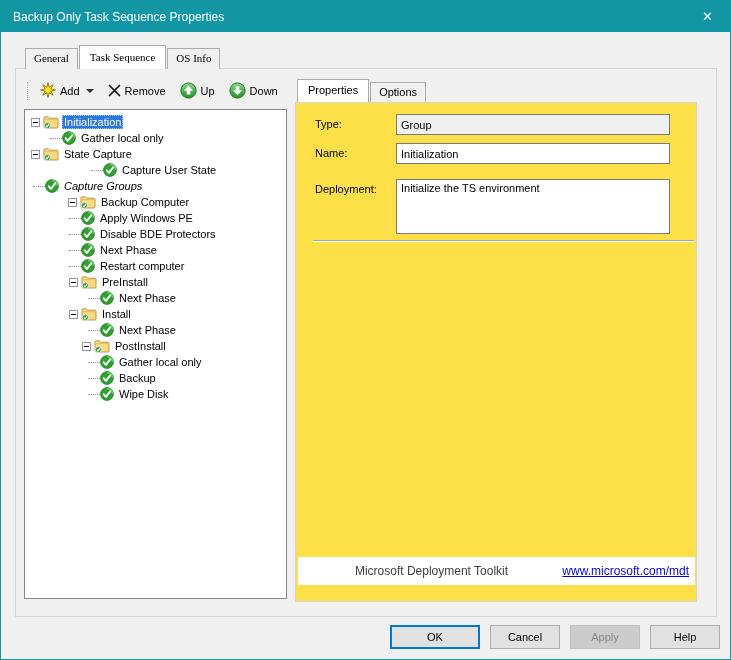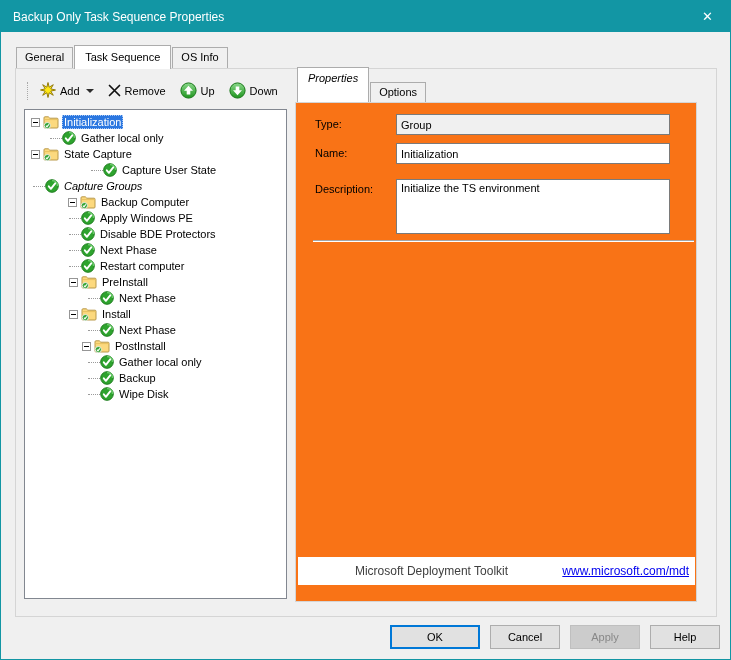--- a/index.html
+++ b/index.html
@@ -17,21 +17,21 @@
     background: #1296A4; color: #fff; display: flex; align-items: center;
   }
   .title-text { margin-left: 12px; font-size: 12px; }
   .close-button {
     position: absolute; right: 0; top: 0; width: 45px; height: 31px;
     display: flex; align-items: center; justify-content: center;
     color: #fff; font-size: 13px; cursor: default;
   }
 
   
-  .main-tabs { position: absolute; left: 15px; top: 44px; height: 24px; display: flex; align-items: center; z-index: 3; }
+  .main-tabs { position: absolute; left: 24px; top: 44px; height: 24px; display: flex; align-items: flex-end; z-index: 3; font-family: Liberation Serif, serif; }
   .tab {
     height: 21px; line-height: 19px; padding: 0 8px;
     background: #F0F0F0; border: 1px solid #ACACAC; border-bottom: none;
     margin-right: 1px; white-space: nowrap;
   }
   .tab.active { height: 24px; line-height: 22px; background: #fff; position: relative; z-index: 4; padding: 0 10px; }
 
   .tab-page {
     position: absolute; left: 14px; top: 67px; width: 702px; height: 549px;
     background: #F0F0F0; border: 1px solid #D5D5D5; z-index: 1;
@@ -61,24 +61,24 @@
   .tree-ico svg { display: block; }
   .tree-label { padding: 1px 2px; }
   .tree-row.selected .tree-label {
     background: #2B77E0; color: #fff;
     outline: 1px dotted #A8C8F5; outline-offset: -1px;
   }
 
   
   .sub-tabs { position: absolute; left: 281px; top: 10px; height: 23px; display: flex; align-items: flex-end; z-index: 3; }
   .sub-tabs .tab { height: 20px; line-height: 18px; }
-  .sub-tabs .tab.active { height: 35px; line-height: 21px; font-style: italic; }
+  .sub-tabs .tab.active { height: 23px; line-height: 21px; }
   .sub-page {
     position: absolute; left: 279px; top: 33px; width: 402px; height: 500px;
-    background: #f97316; border: 1px solid #D5D5D5;
+    background: #fde047; border: 1px solid #D5D5D5;
   }
   .field-label { position: absolute; left: 19px; }
   .lbl-type { top: 15px; } .lbl-name { top: 44px; } .lbl-desc { top: 80px; }
   .tfield {
     position: absolute; left: 100px; width: 274px; height: 21px;
     border: 1px solid #7A7A7A; background: #fff; font-family: "Liberation Sans", sans-serif;
     font-size: 11px; padding: 0 4px; color: #000;
   }
   .f-type { top: 11px; background: #F0F0F0; }
   .f-name { top: 40px; }
@@ -395,21 +395,21 @@
       <div class="tab">Options</div>
     </div>
 
     <div class="sub-page">
       <span class="field-label lbl-type">Type:</span>
       <input class="tfield f-type" readonly="" value="Group" style="">
 
       <span class="field-label lbl-name">Name:</span>
       <input class="tfield f-name" value="Initialization" style="">
 
-      <span class="field-label lbl-desc">Description:</span>
+      <span class="field-label lbl-desc">Deployment:</span>
       <textarea class="tarea" style="">Initialize the TS environment</textarea>
 
       <div class="separator"></div>
 
       <div class="accent-line"></div>
       <div class="mdt-footer">
         <span class="mdt-text">Microsoft Deployment Toolkit</span>
         <a class="mdt-link" href="#">www.microsoft.com/mdt</a>
       </div>
     </div>

